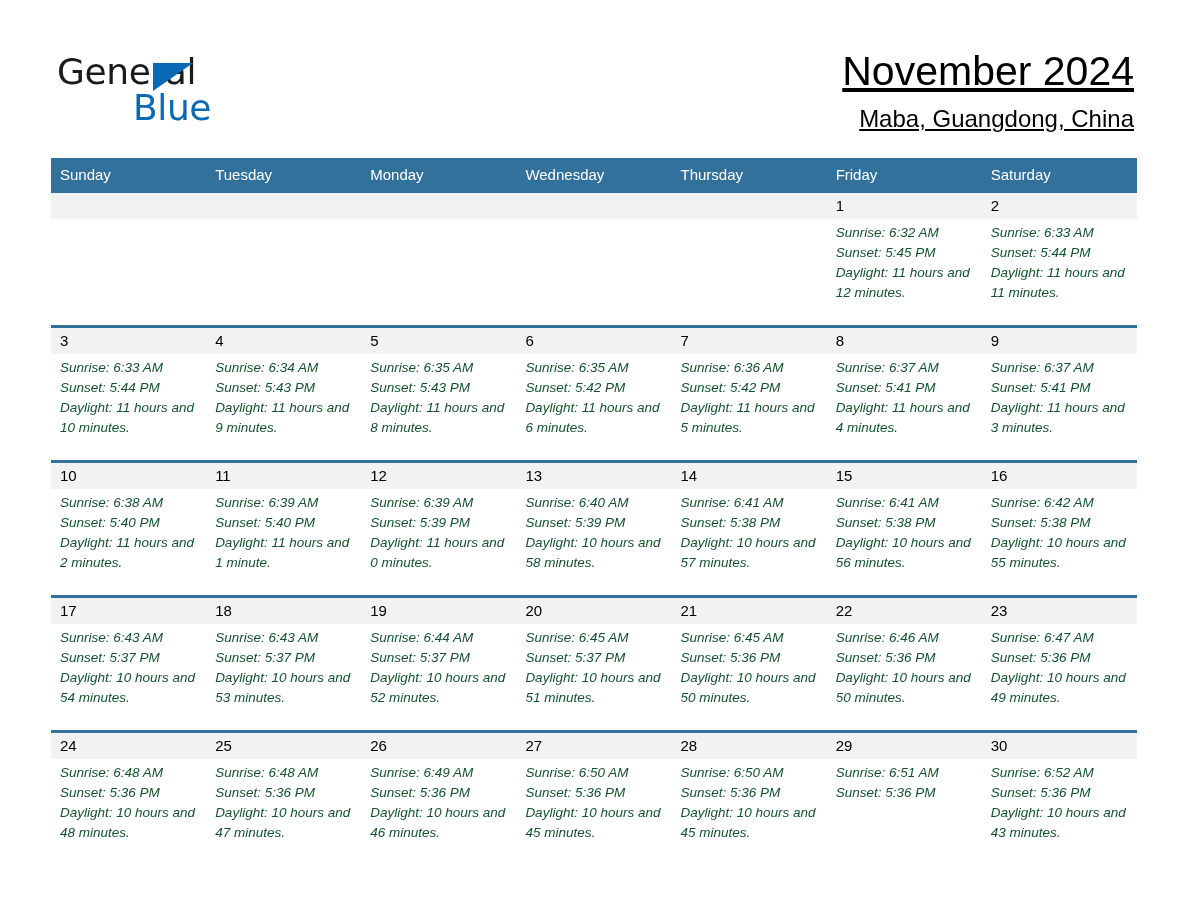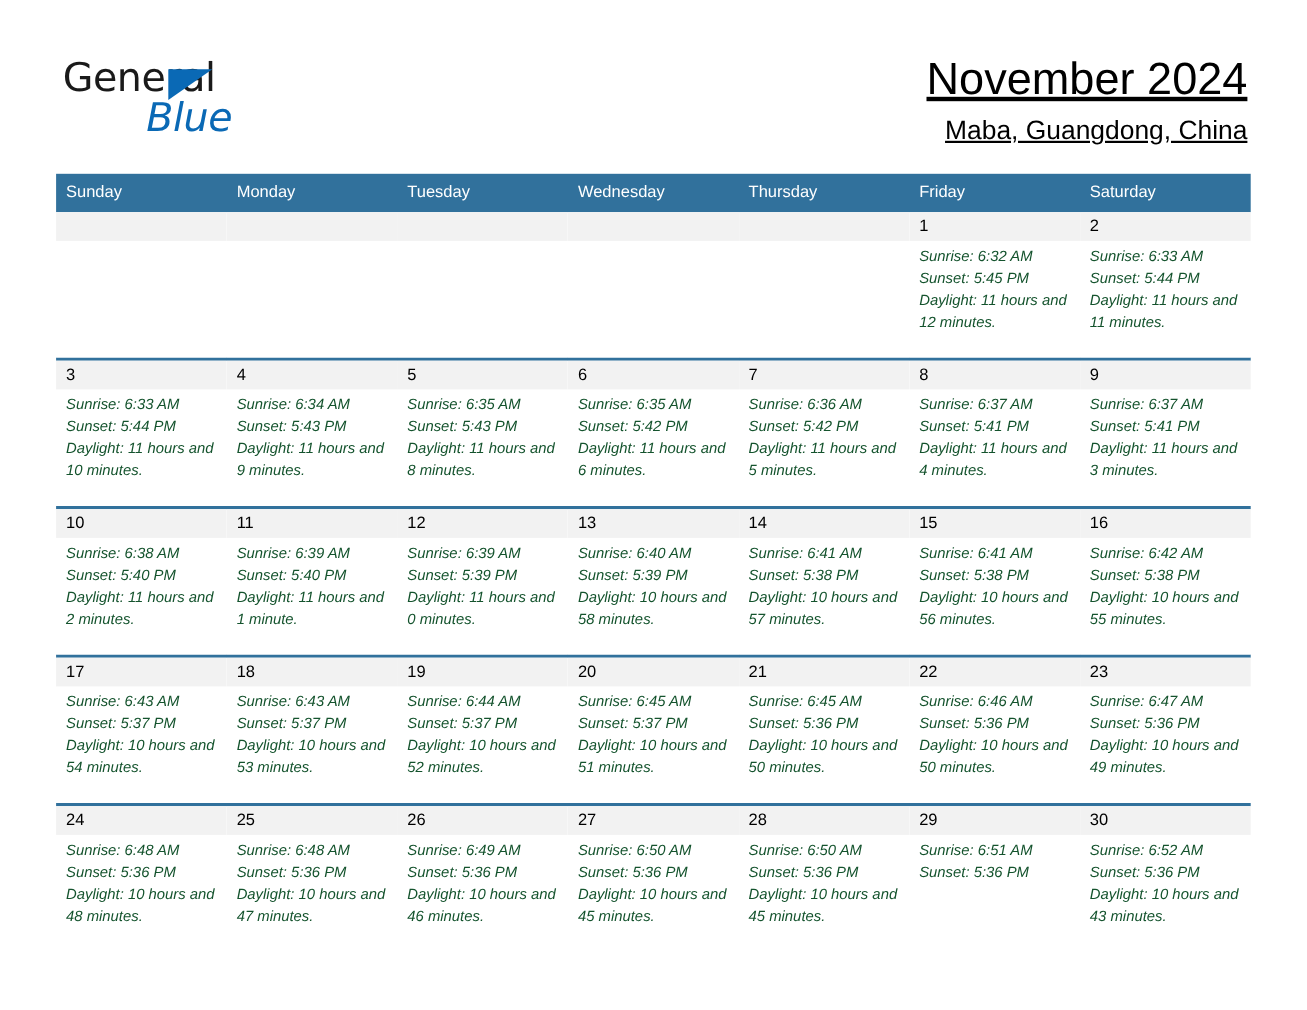--- a/index.html
+++ b/index.html
@@ -57,21 +57,20 @@
   }
   .logo-blue {
     position: absolute;
     left: 76px;
     top: 36px;
     font-size: 36px;
     font-family: "DejaVu Sans", sans-serif;
     color: #0a69b5;
     letter-spacing: -0.4px;
     line-height: 40px;
-    font-style: italic;
   }
   .title-block {
     position: absolute;
     right: 54px;
     top: 46px;
     text-align: right;
     text-decoration: underline;
   }
   .month-title {
     font-size: 41px;
@@ -173,22 +172,22 @@
       <div class="month-title">November 2024</div>
       <div class="location-title">Maba, Guangdong, China</div>
     </div>
 
   </div>
 
   <div class="calendar">
 
     <div class="cal-row cal-head">
       <div class="cell">Sunday</div>
+      <div class="cell">Tuesday</div>
       <div class="cell">Monday</div>
-      <div class="cell">Tuesday</div>
       <div class="cell">Wednesday</div>
       <div class="cell">Thursday</div>
       <div class="cell">Friday</div>
       <div class="cell">Saturday</div>
     </div>
 
     <div id="weeks-container">
         <div class="cal-row week">
           <div class="cell daycell empty">
             <div class="daynum-band"><span class="daynum"></span></div>

